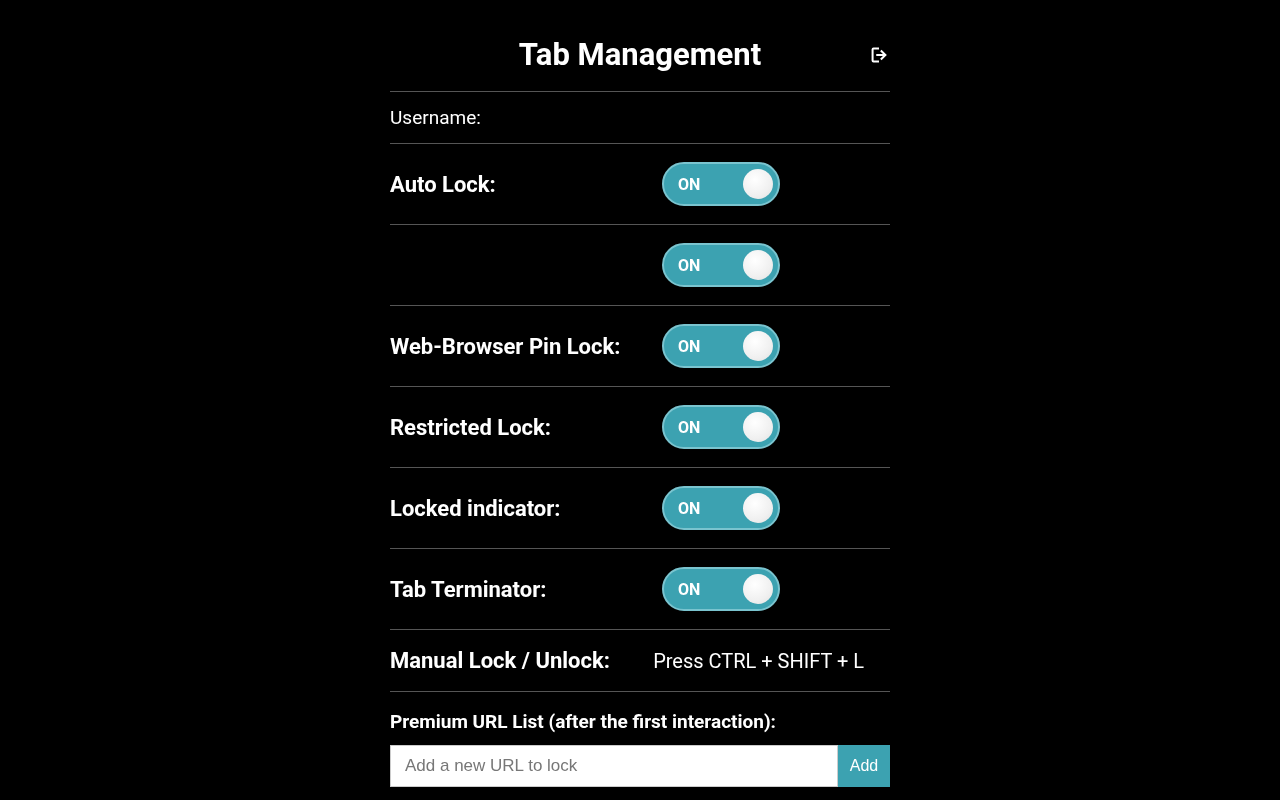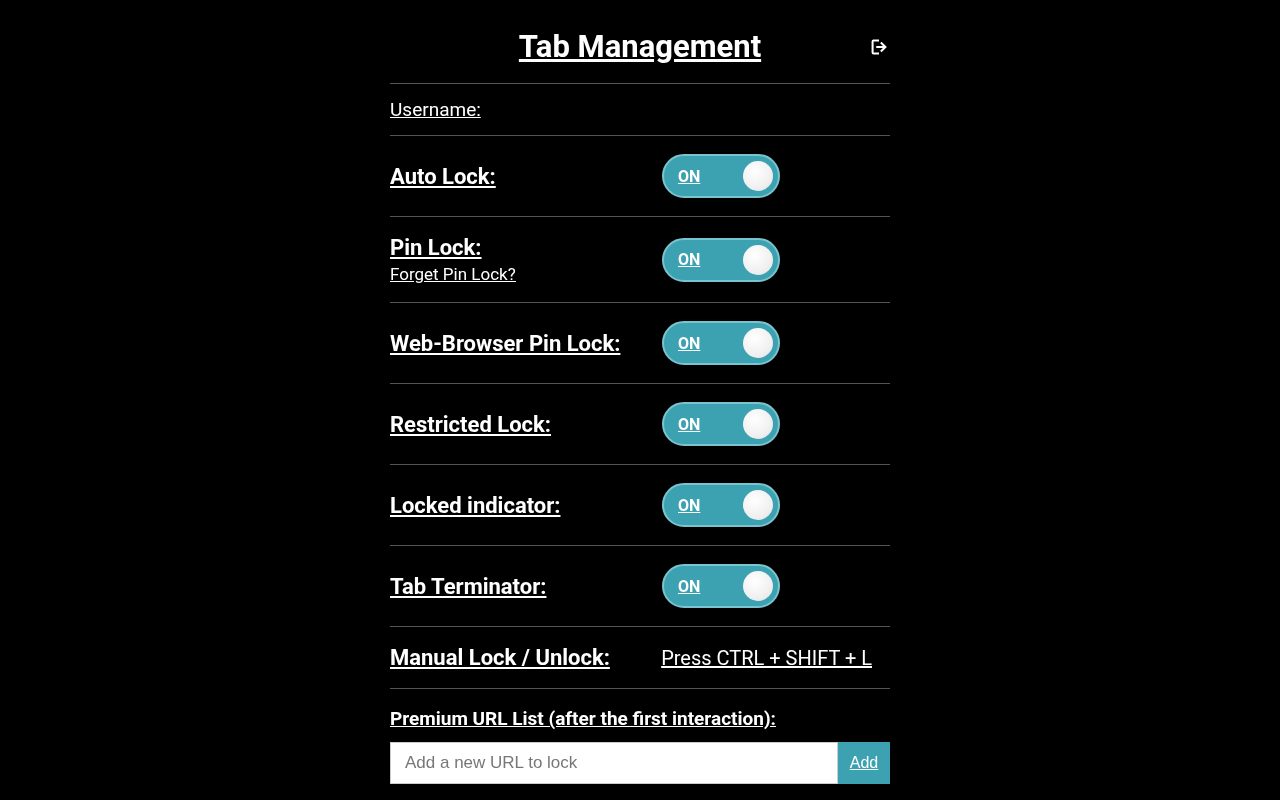--- a/index.html
+++ b/index.html
@@ -12,22 +12,21 @@
       color: #ffffff;
       font-family: -apple-system, BlinkMacSystemFont, "Segoe UI", Roboto, Helvetica, Arial, sans-serif;
       width: 1280px;
       height: 800px;
       overflow: hidden;
       display: flex;
       justify-content: center;
     }
     .container {
       width: 500px;
-      padding-top: 28px;
-      text-decoration: underline;
+      padding-top: 36px;
     }
     .header {
       display: flex;
       align-items: center;
       justify-content: center;
       position: relative;
       padding-bottom: 18px;
       border-bottom: 1px solid #555;
     }
     .title {
@@ -113,21 +112,21 @@
       align-items: center;
       padding: 18px 0;
       border-bottom: 1px solid #555;
       gap: 16px;
     }
     .manual-row .row-label {
       flex: 0 0 auto;
     }
     .manual-row .row-value {
       margin-left: auto;
-      margin-right: 18px;
+      margin-right: 26px;
     }
     .url-section {
       padding-top: 18px;
     }
     .url-label {
       font-size: 19px;
       font-weight: 700;
       margin-bottom: 12px;
     }
     .url-input-group {
@@ -183,24 +182,20 @@
 
   <div class="row">
     <div class="row-label">Auto Lock:</div>
     <div class="toggle">
       <span class="toggle-label">ON</span>
       <div class="toggle-knob"></div>
     </div>
   </div>
 
   <div class="row">
-    <div class="row-left">
-      <div class="row-label">Pin Lock:</div>
-      <div class="sub-link">Forget Pin Lock?</div>
-    </div>
     <div class="toggle">
       <span class="toggle-label">ON</span>
       <div class="toggle-knob"></div>
     </div>
   </div>
 
   <div class="row">
     <div class="row-label">Web-Browser Pin Lock:</div>
     <div class="toggle">
       <span class="toggle-label">ON</span>

